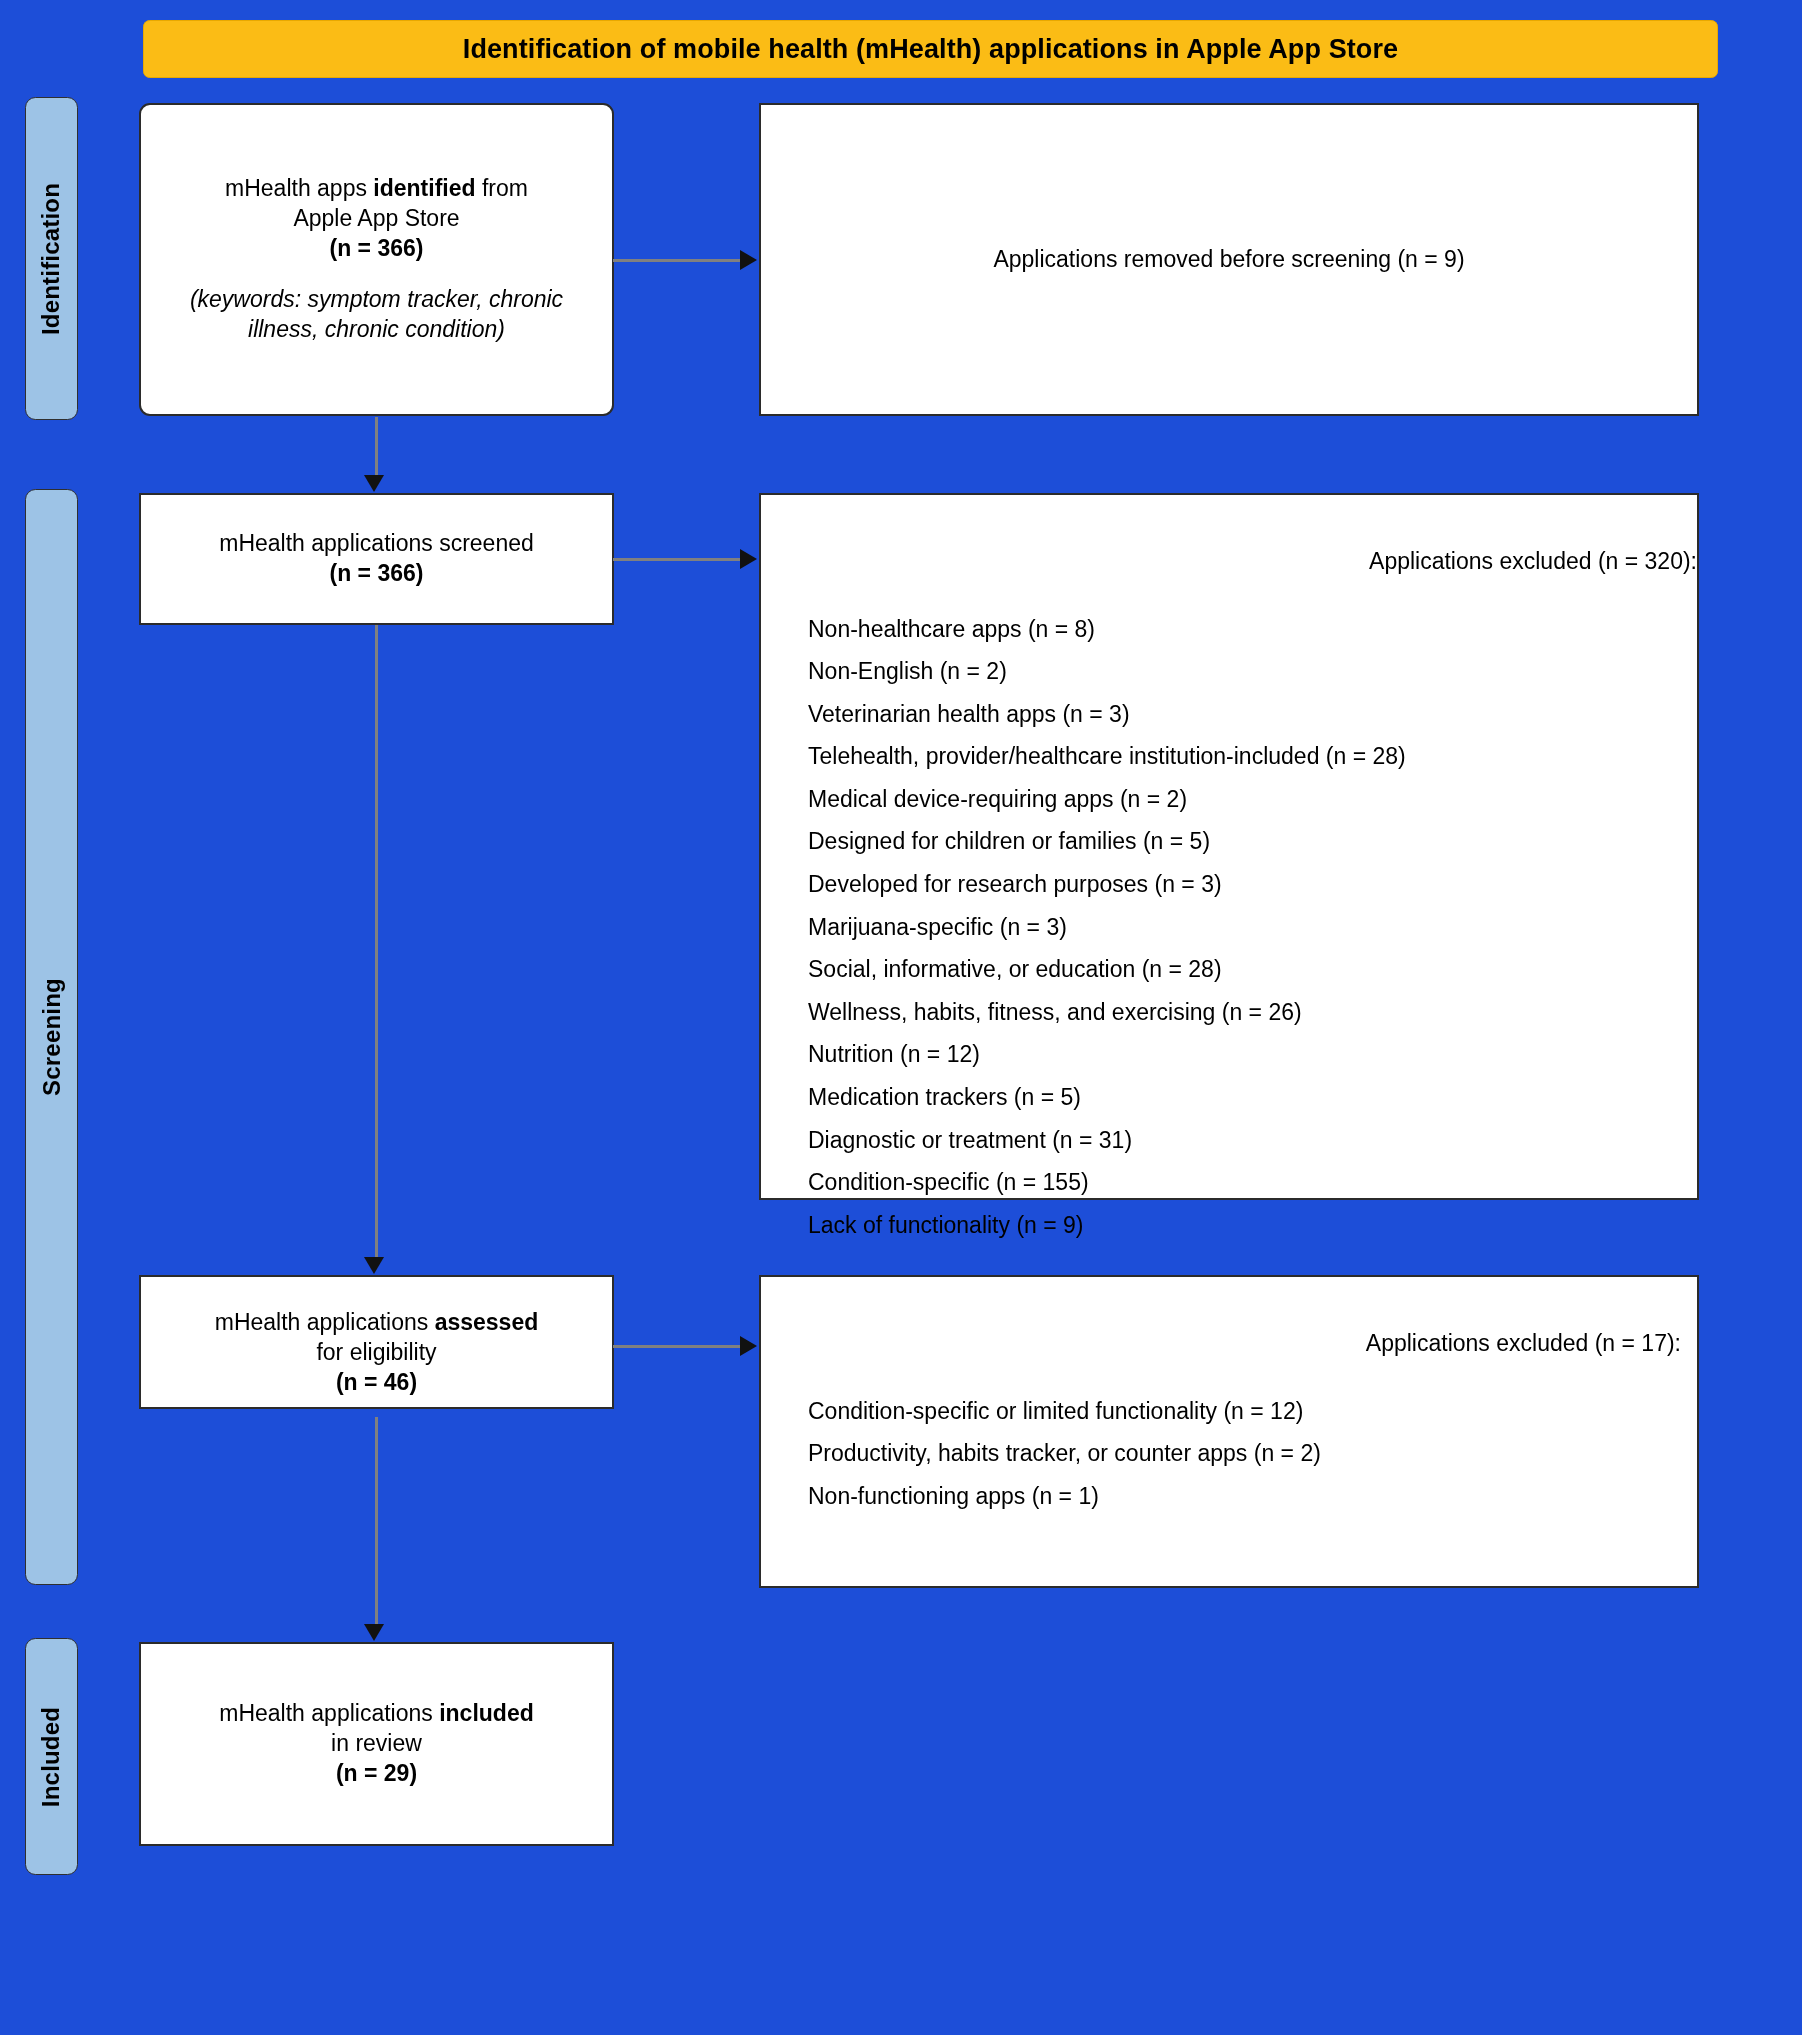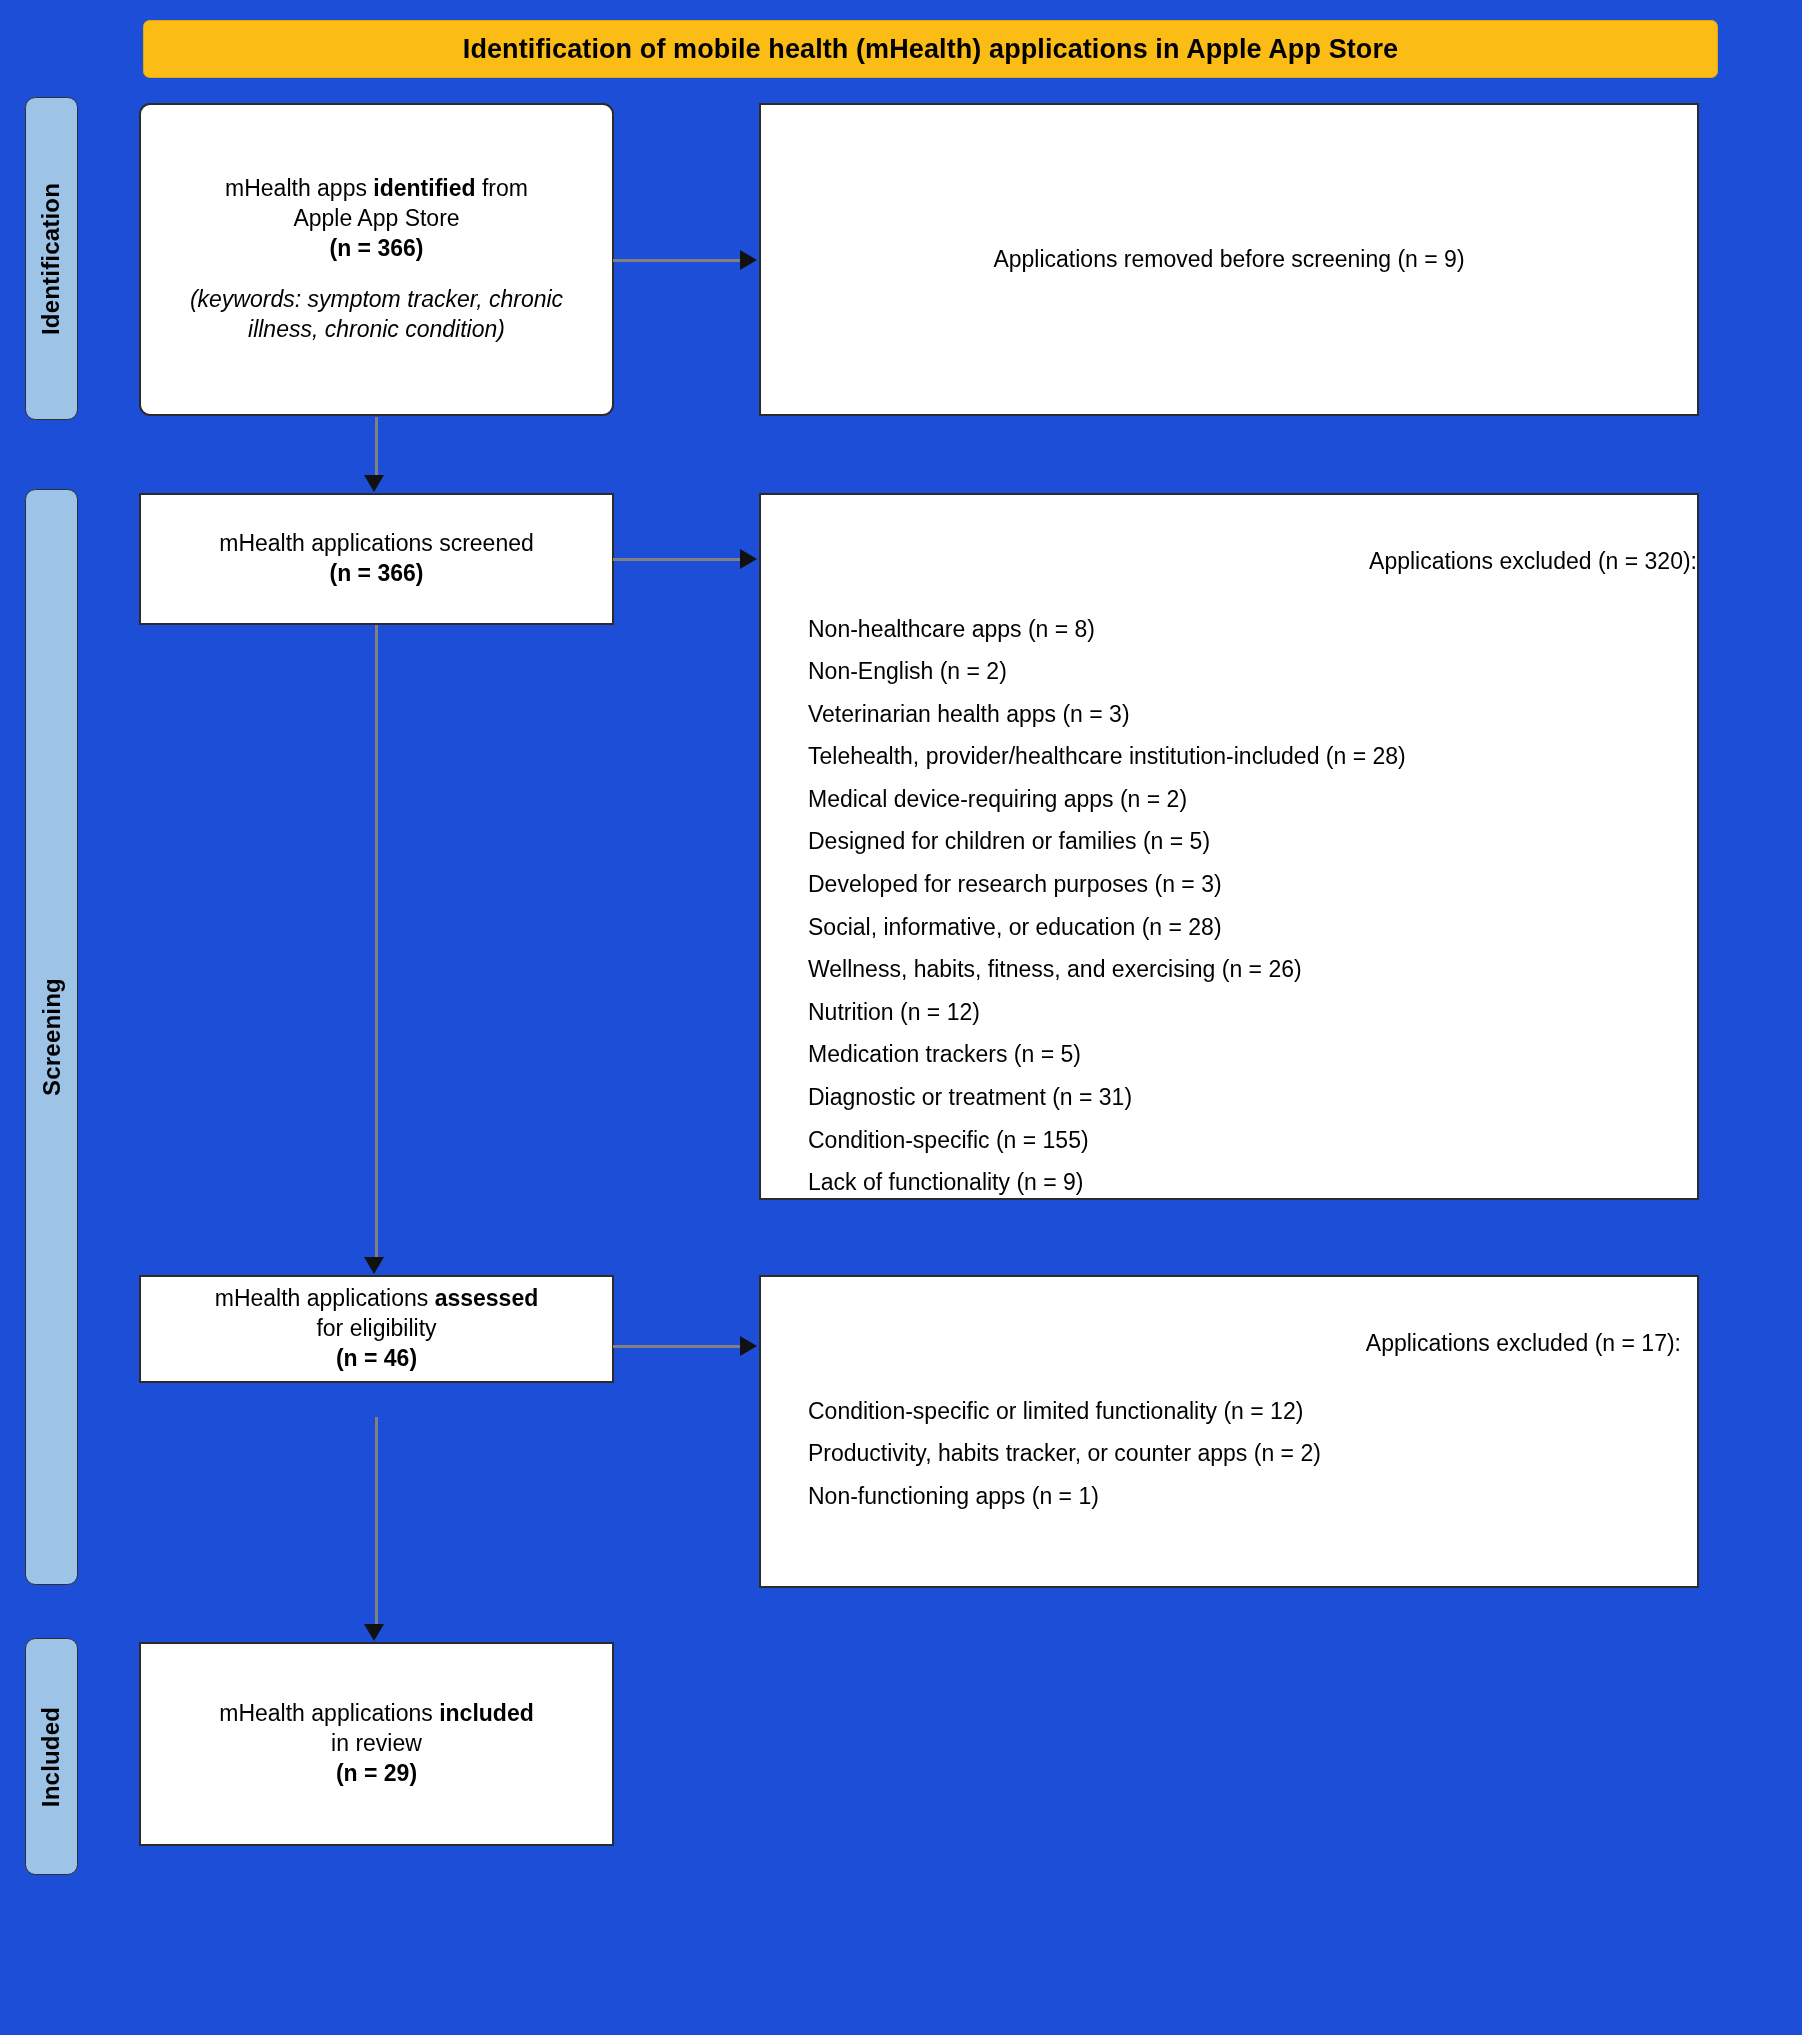--- a/index.html
+++ b/index.html
@@ -106,21 +106,21 @@
     color: #000;
     margin-top: 12px;
   }
   .box-inner-spacer { height: 22px; }
 
   
   #box-identified   { left: 139px;  top: 103px;  width: 475px; height: 313px; border-radius: 11px; }
   #box-removed      { left: 759px; top: 103px;  width: 940px; height: 313px; }
   #box-screened     { left: 139px;  top: 493px; width: 475px; height: 132px; }
   #box-excluded-320 { left: 759px; top: 493px; width: 940px; height: 707px; padding: 53px 0 0 47px; }
-  #box-assessed     { left: 139px;  top: 1275px; width: 475px; height: 108px; }
+  #box-assessed     { left: 139px;  top: 1275px; width: 475px; height: 134px; justify-content: flex-end; }
   #box-excluded-17  { left: 759px; top: 1275px; width: 940px; height: 313px; padding: 53px 16px 0 47px; }
   #box-included     { left: 139px;  top: 1642px; width: 475px; height: 204px; }
 
   
   .conn {
     position: absolute;
     background: #808080;
   }
   .conn.v { width: 2.8px; }
   .conn.h { height: 2.8px; }
@@ -195,20 +195,21 @@
   <div class="flow-box left-align" id="box-excluded-320">
     <div class="heading">Applications excluded (n = 320):</div>
     <div>
       <div class="item">Non-healthcare apps (n = 8)</div>
       <div class="item">Non-English (n = 2)</div>
       <div class="item">Veterinarian health apps (n = 3)</div>
       <div class="item">Telehealth, provider/healthcare institution-included (n = 28)</div>
       <div class="item">Medical device-requiring apps (n = 2)</div>
       <div class="item">Designed for children or families (n = 5)</div>
       <div class="item">Developed for research purposes (n = 3)</div>
+      <div class="item">Marijuana-specific (n = 3)</div>
       <div class="item">Social, informative, or education (n = 28)</div>
       <div class="item">Wellness, habits, fitness, and exercising (n = 26)</div>
       <div class="item">Nutrition (n = 12)</div>
       <div class="item">Medication trackers (n = 5)</div>
       <div class="item">Diagnostic or treatment (n = 31)</div>
       <div class="item">Condition-specific (n = 155)</div>
       <div class="item">Lack of functionality (n = 9)</div>
     </div>
   </div>
 

